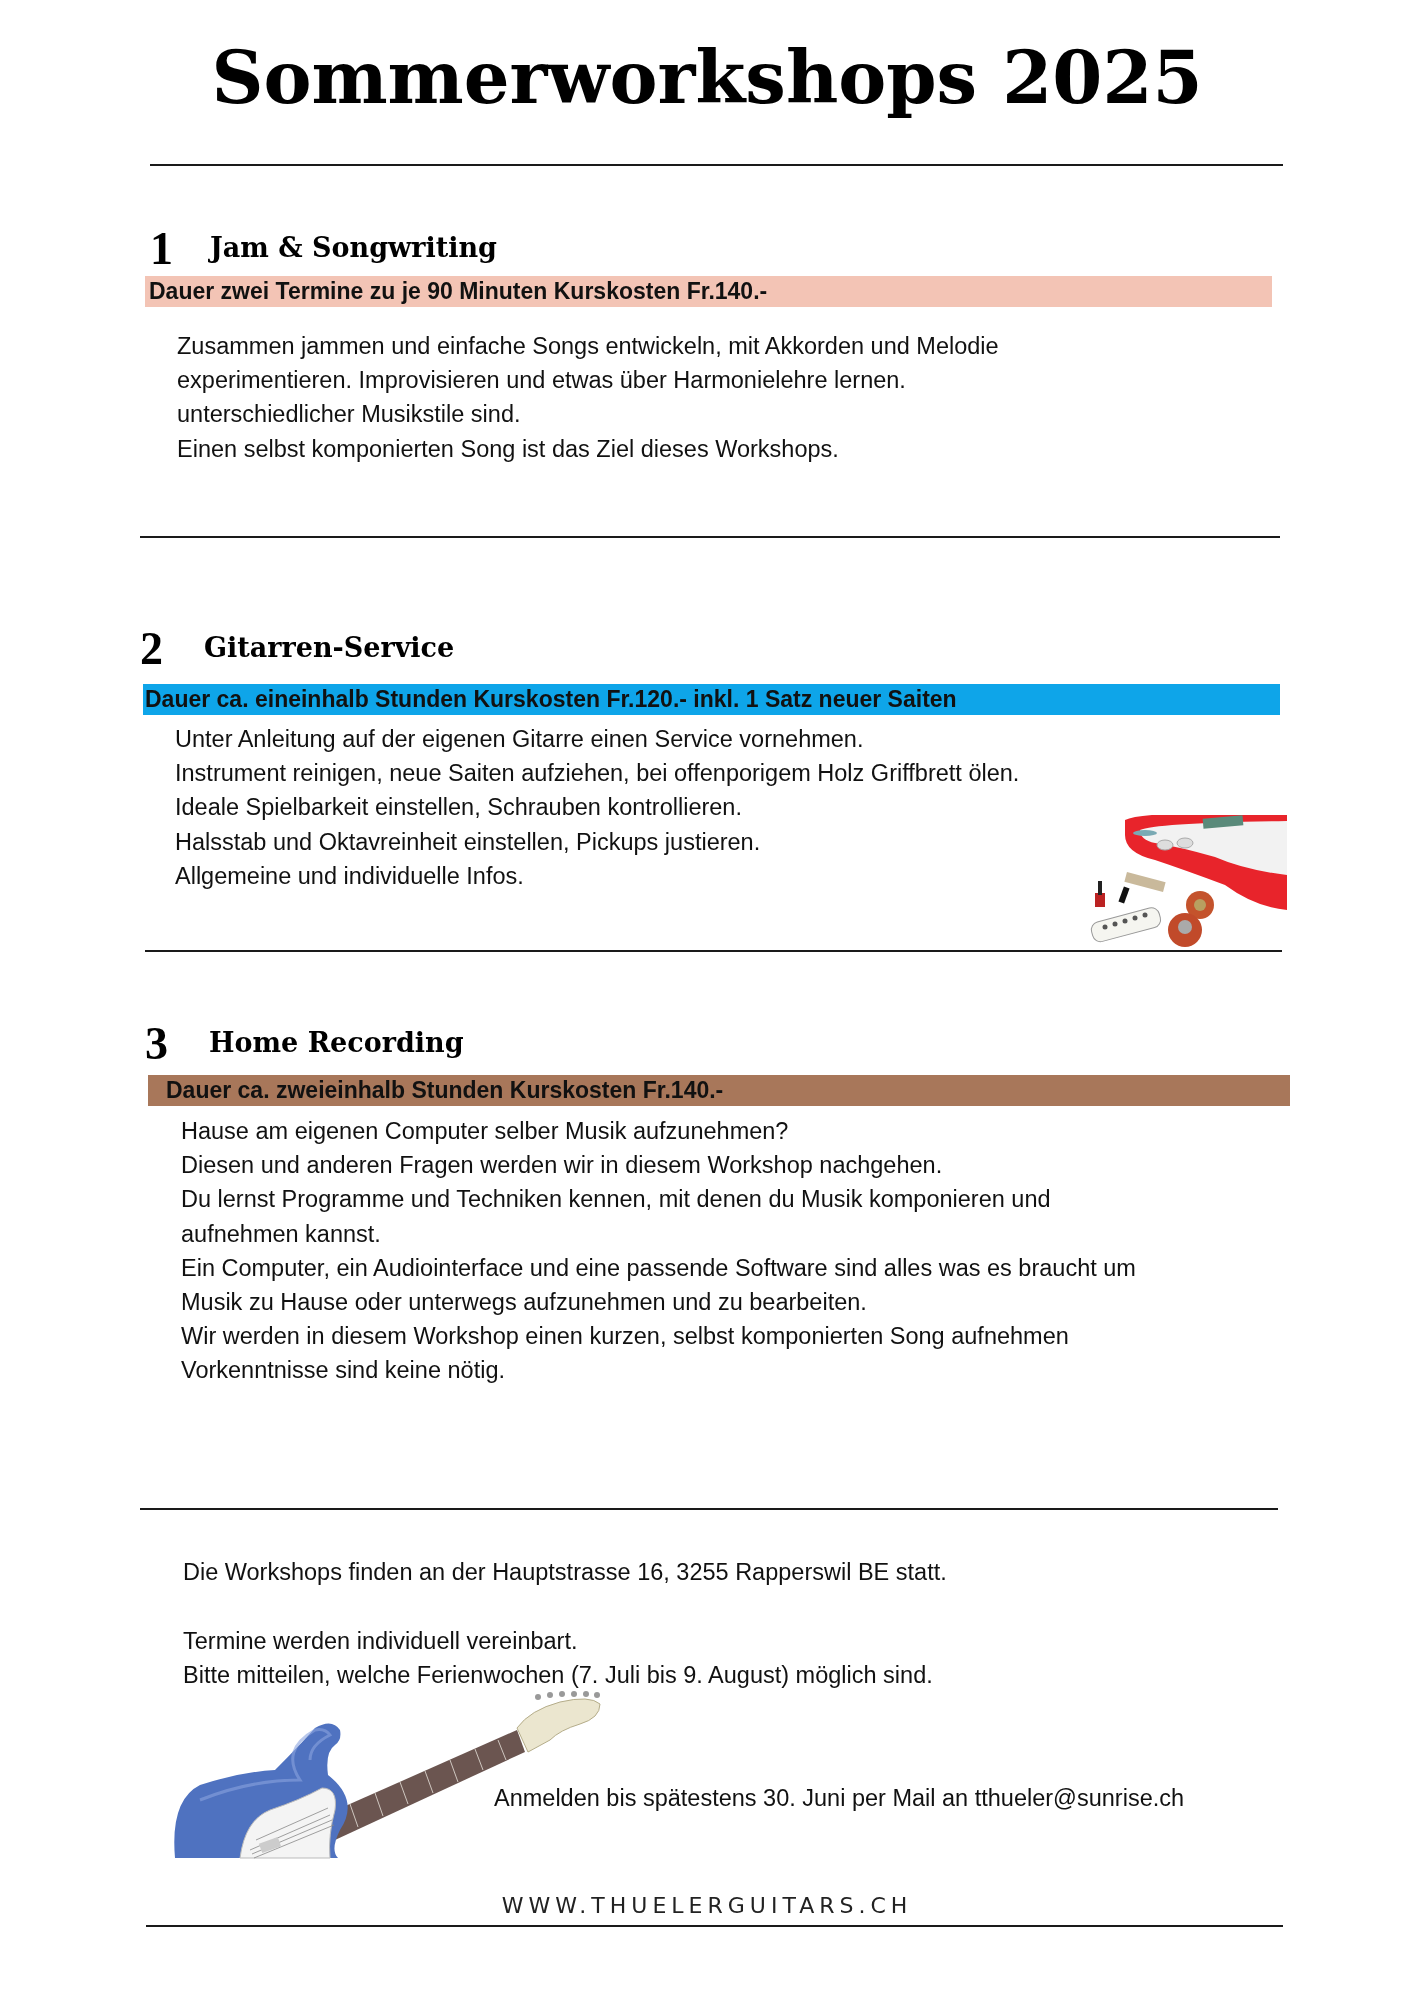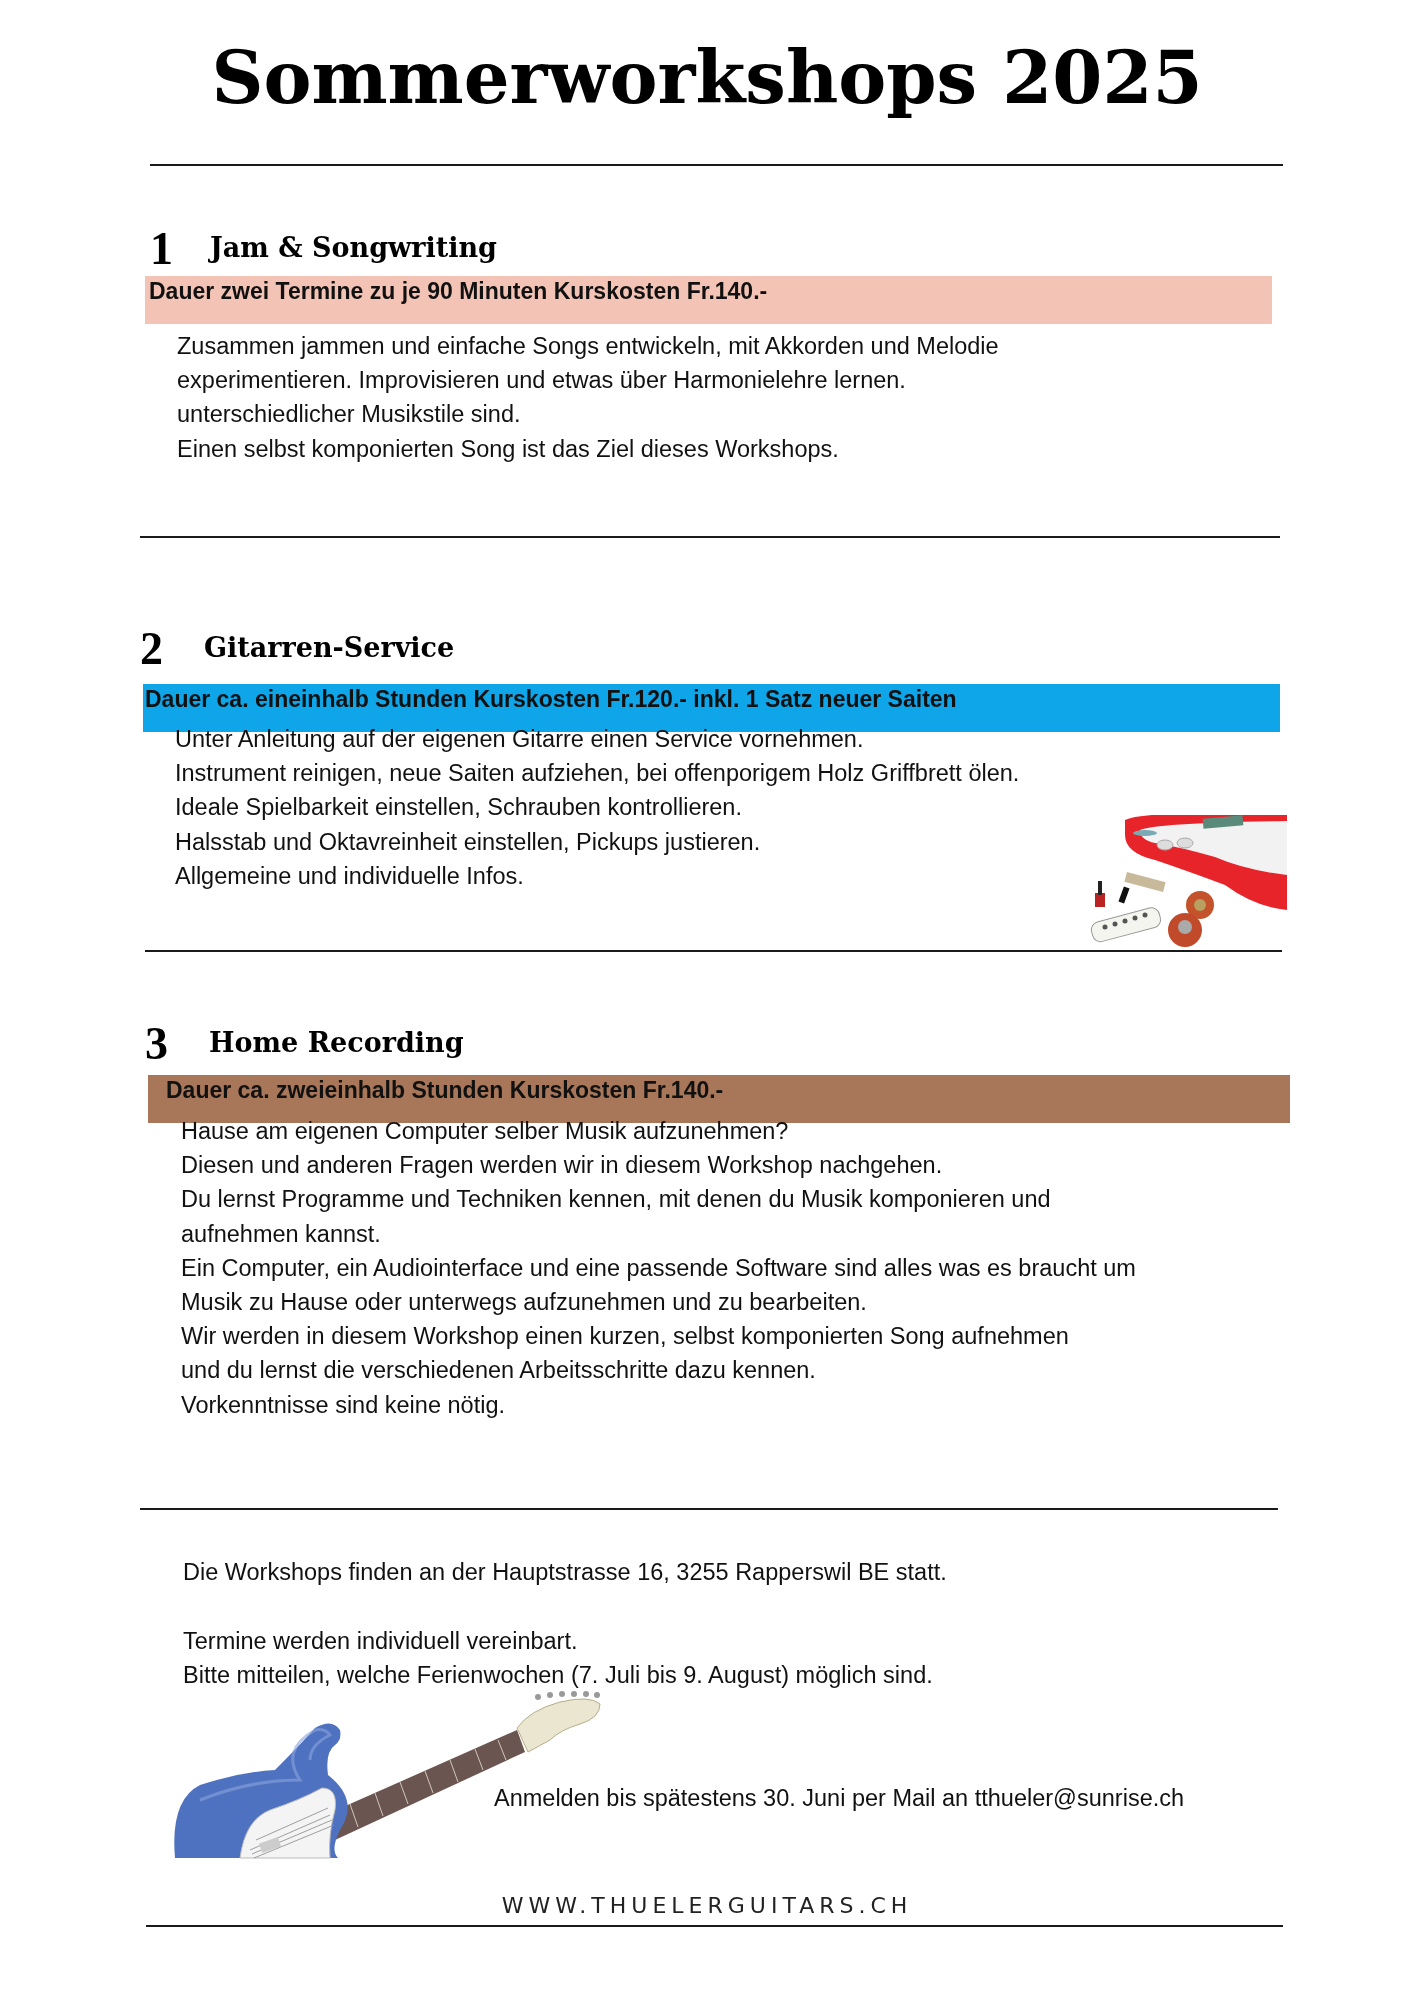--- a/index.html
+++ b/index.html
@@ -8,21 +8,21 @@
     .title {
       left: 0; width: 1414px; top: 42px; text-align: center;
       font-family: "DejaVu Serif", serif; font-weight: bold; font-size: 72px;
       letter-spacing: 0px; color: #000; line-height: 1;
     }
     .rule { height: 2px; background: #1a1a1a; }
     .num { font-family: "Liberation Serif", serif; font-weight: bold; font-size: 46px; line-height: 1; color: #000; }
     .heading { font-family: "DejaVu Serif", serif; font-weight: bold; font-size: 27px; line-height: 1; color: #000; }
     .band {
       font-family: "Liberation Sans", sans-serif; font-weight: bold; font-size: 23px;
-      line-height: 31px; height: 48px; color: #111; white-space: nowrap; box-sizing: border-box;
+      line-height: 31px; height: 31px; color: #111; white-space: nowrap; box-sizing: border-box;
     }
     .body-text {
       font-family: "Liberation Sans", sans-serif; font-size: 23.5px; line-height: 34.2px;
       color: #111; white-space: nowrap; margin-left: 32px;
     }
     .body-text div { height: 34.2px; }
     .footer-url {
       left: 0; width: 1414px; text-align: center; top: 1893px;
       font-family: "DejaVu Sans", sans-serif; font-size: 22px; letter-spacing: 5px; color: #222;
     }
@@ -97,21 +97,20 @@
   <div class="abs heading" style="left:209px; top:1029px;">Home Recording</div>
   <div class="abs band" style="left:148px; top:1075px; width:1142px; padding-left:18px; background:#A8775A;">Dauer ca. zweieinhalb Stunden Kurskosten Fr.140.-</div>
   <div class="abs body-text" style="left:149px; top:1114px;">
     <div>Hause am eigenen Computer selber Musik aufzunehmen?</div>
     <div>Diesen und anderen Fragen werden wir in diesem Workshop nachgehen.</div>
     <div>Du lernst Programme und Techniken kennen, mit denen du Musik komponieren und</div>
     <div>aufnehmen kannst.</div>
     <div>Ein Computer, ein Audiointerface und eine passende Software sind alles was es braucht um</div>
     <div>Musik zu Hause oder unterwegs aufzunehmen und zu bearbeiten.</div>
     <div>Wir werden in diesem Workshop einen kurzen, selbst komponierten Song aufnehmen</div>
-    <div>und du lernst die verschiedenen Arbeitsschritte dazu kennen.</div>
     <div>Vorkenntnisse sind keine nötig.</div>
   </div>
   <div class="abs rule" style="left:140px; width:1138px; top:1508px;"></div>
 </section>
 
 <section>
   <div class="abs body-text" style="left:151px; top:1555px;">Die Workshops finden an der Hauptstrasse 16, 3255 Rapperswil BE statt.</div>
   <div class="abs body-text" style="left:151px; top:1624px;">Termine werden individuell vereinbart.</div>
   <div class="abs body-text" style="left:151px; top:1658px;">Bitte mitteilen, welche Ferienwochen (7. Juli bis 9. August) möglich sind.</div>
 

